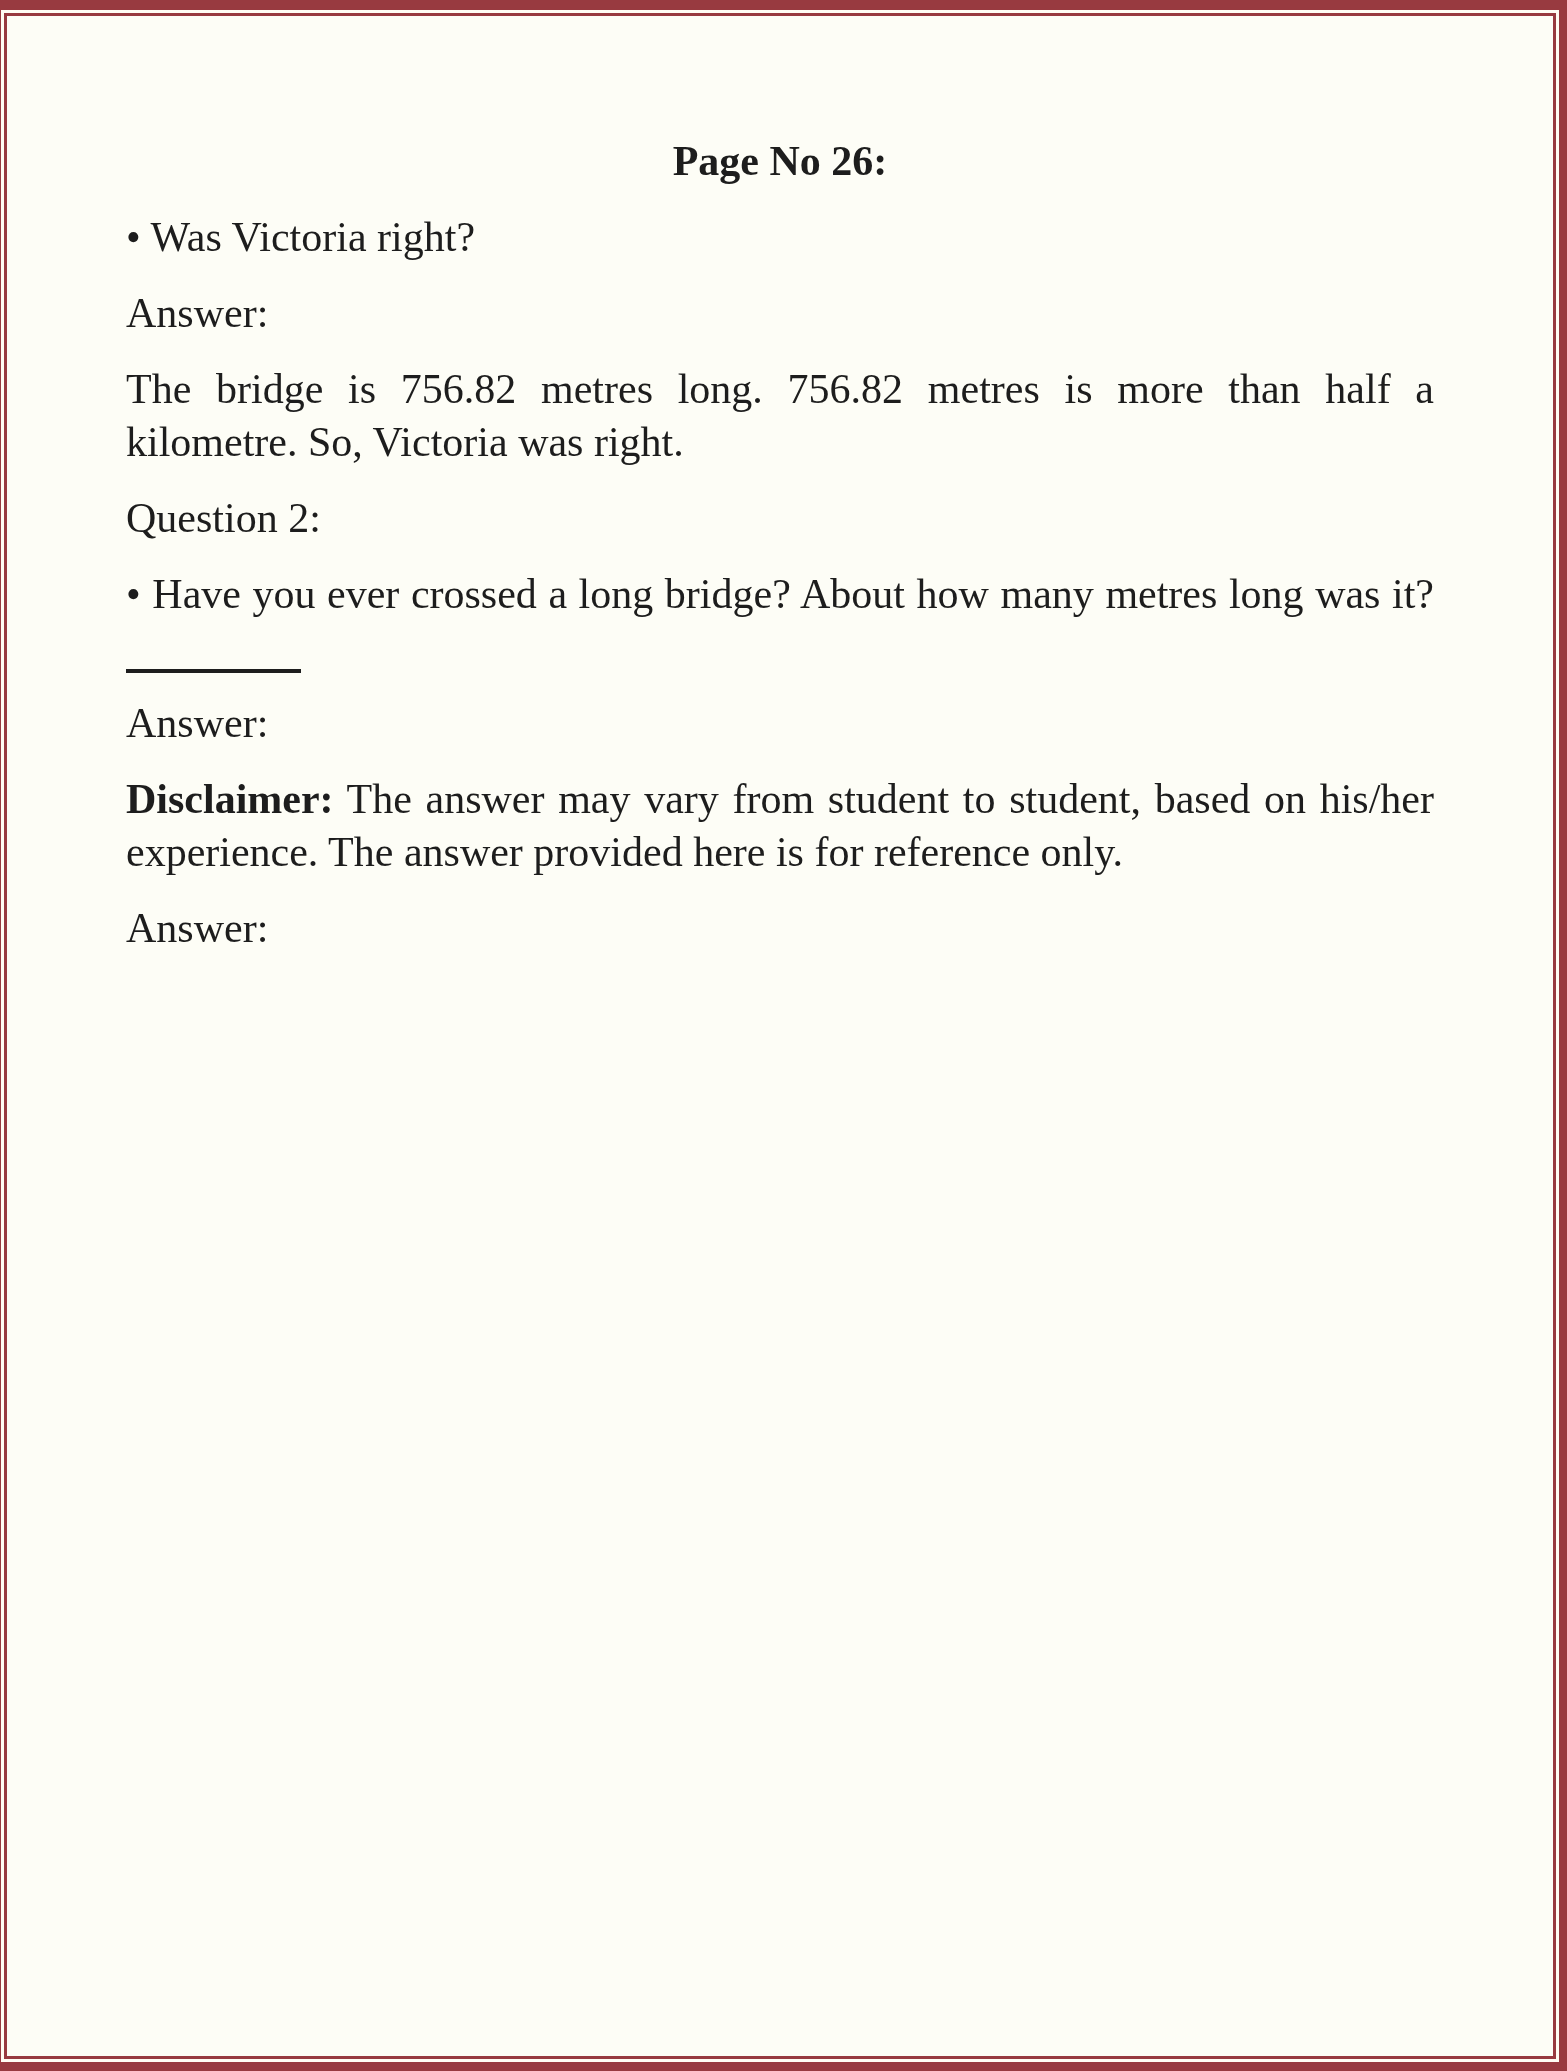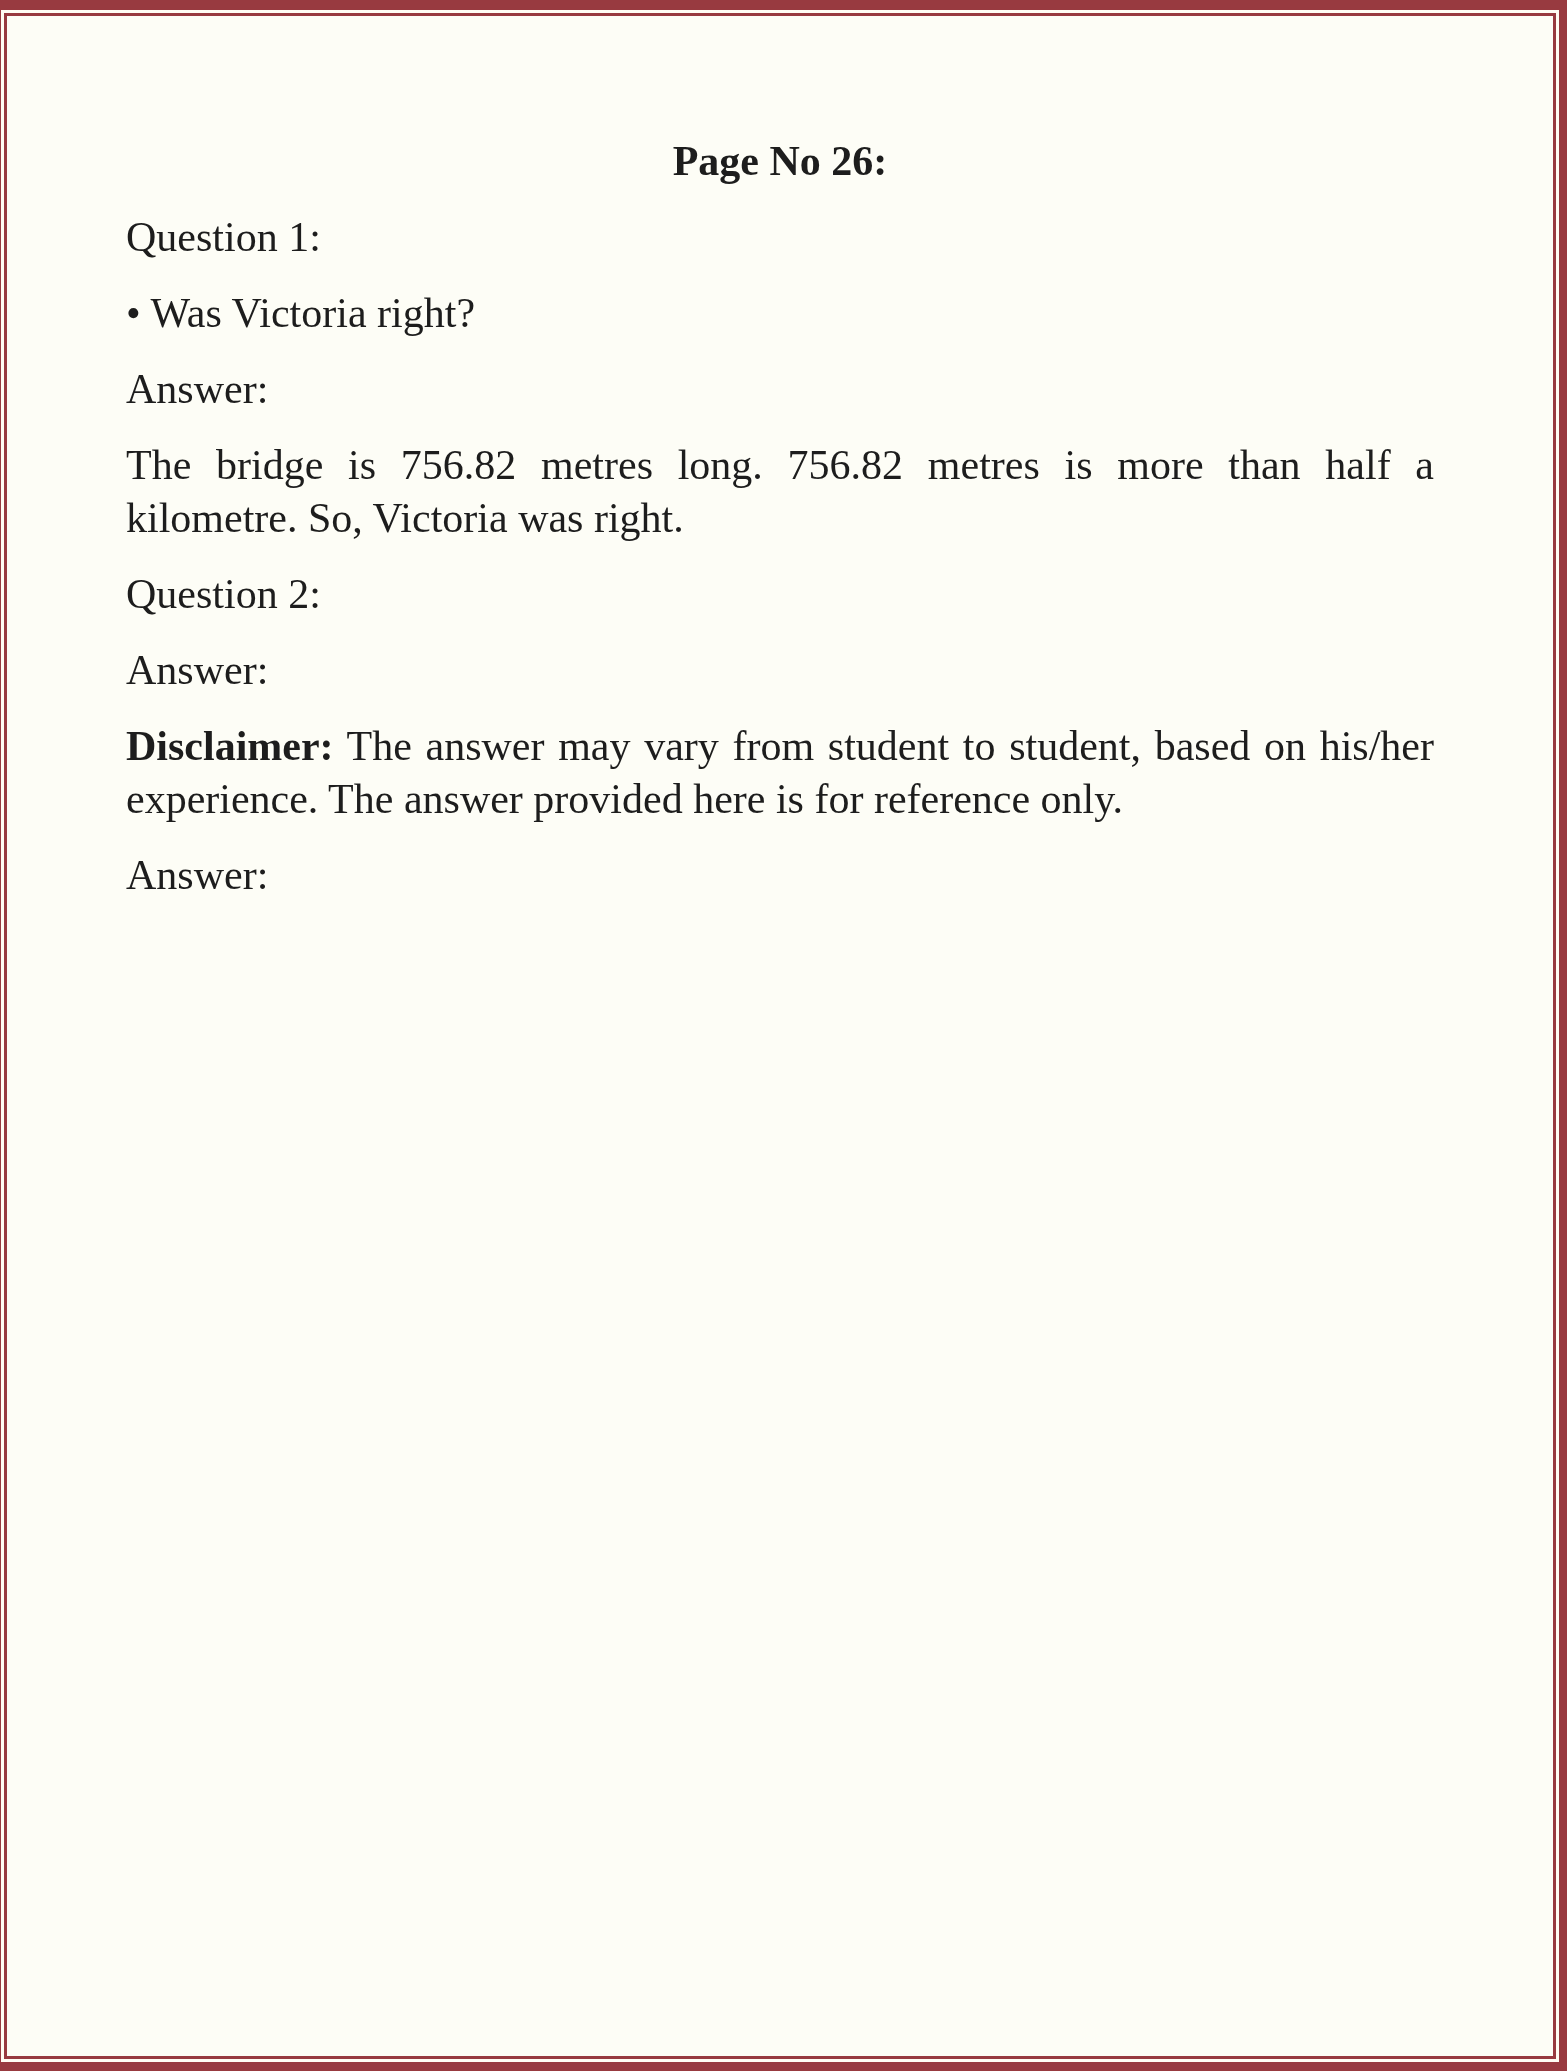--- a/index.html
+++ b/index.html
@@ -75,26 +75,26 @@
 </style>
 </head>
 <body>
 
 <div class="frame">
   <div class="frame-gap">
     <div class="page">
 
       <h1 class="title">Page No 26:</h1>
 
-      <p class="heading">Question 1:</p>
       <p class="bullet-out"><span>•</span> <span>Was Victoria right?</span></p>
       <p class="heading">Answer:</p>
       <p class="just">The bridge is 756.82 metres long. 756.82 metres is more than half a kilometre. So, Victoria was right.</p>
 
       <p class="heading gap-q2">Question 2:</p>
+      <p class="just mb-blank"><span>•</span> <span>Have you ever crossed a long bridge? About how many metres long was it?</span> <span class="blank blank-sm"></span></p>
       <p class="heading">Answer:</p>
       <p class="just italic"><span class="bold">Disclaimer:</span> <span>The answer may vary from student to student, based on his/her experience. The answer provided here is for reference only.</span></p>
 
       <p class="heading">Answer:</p>
 
     </div>
   </div>
 </div>
 
 </body></html>

